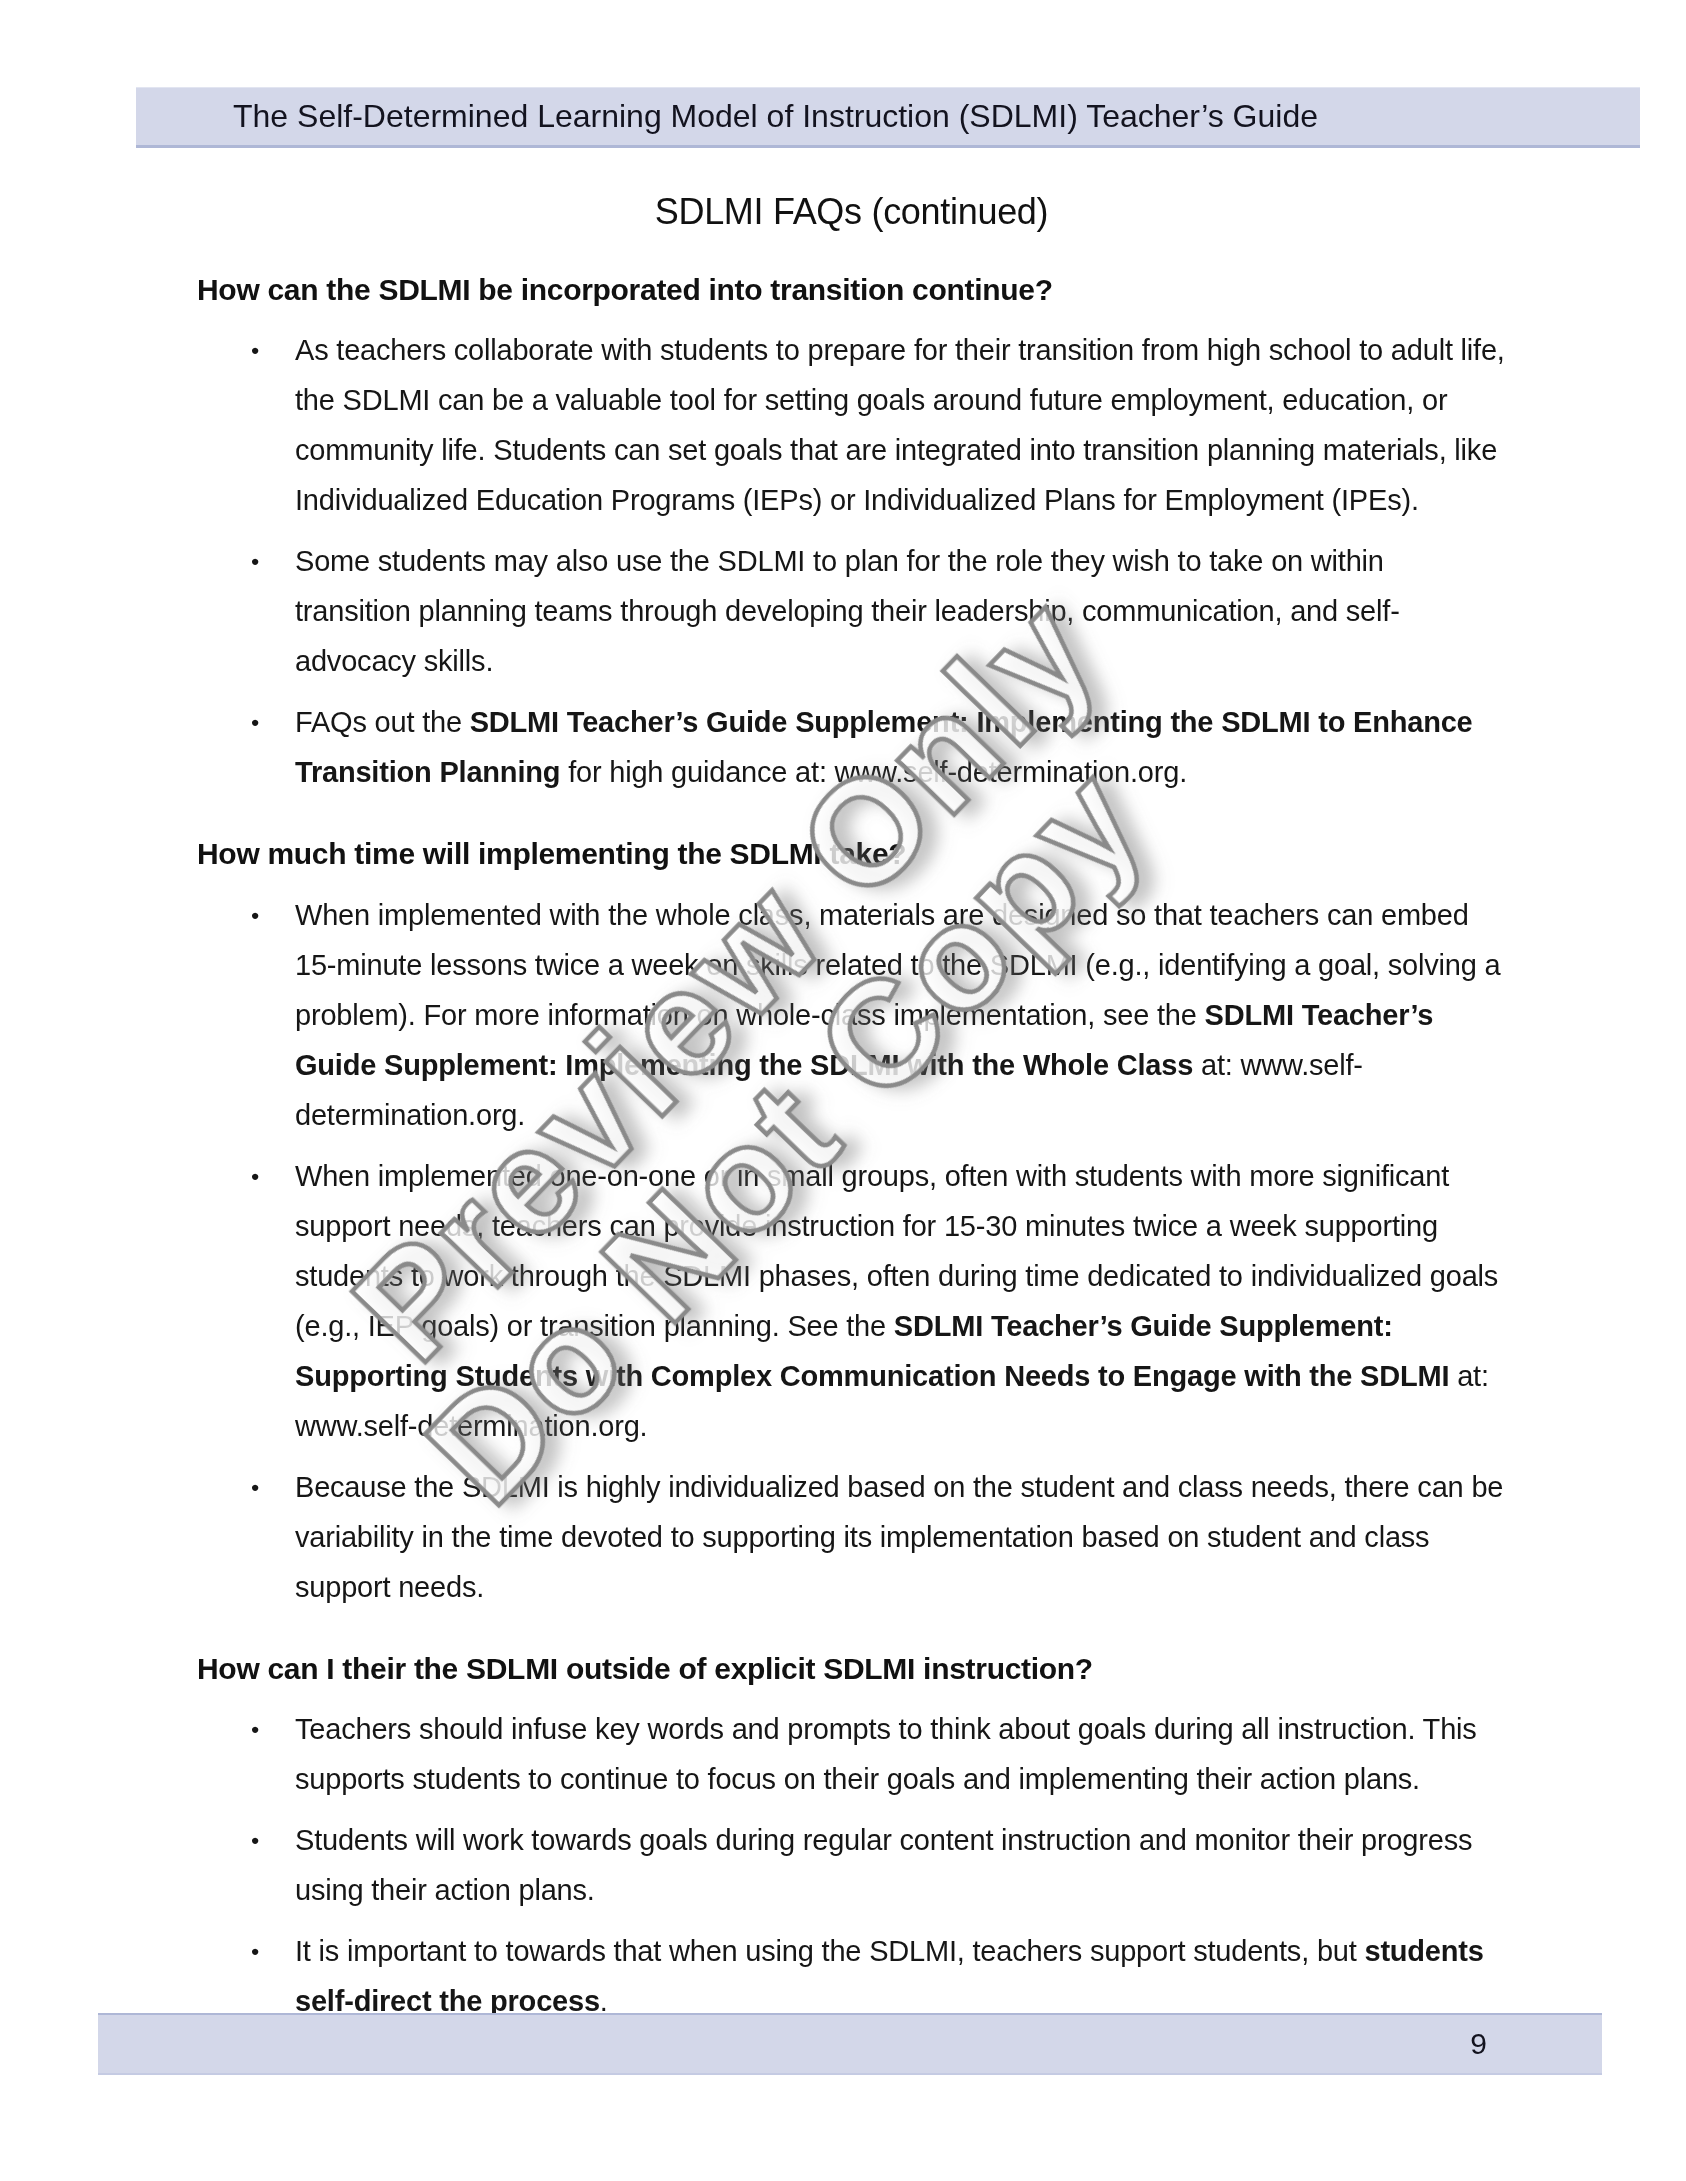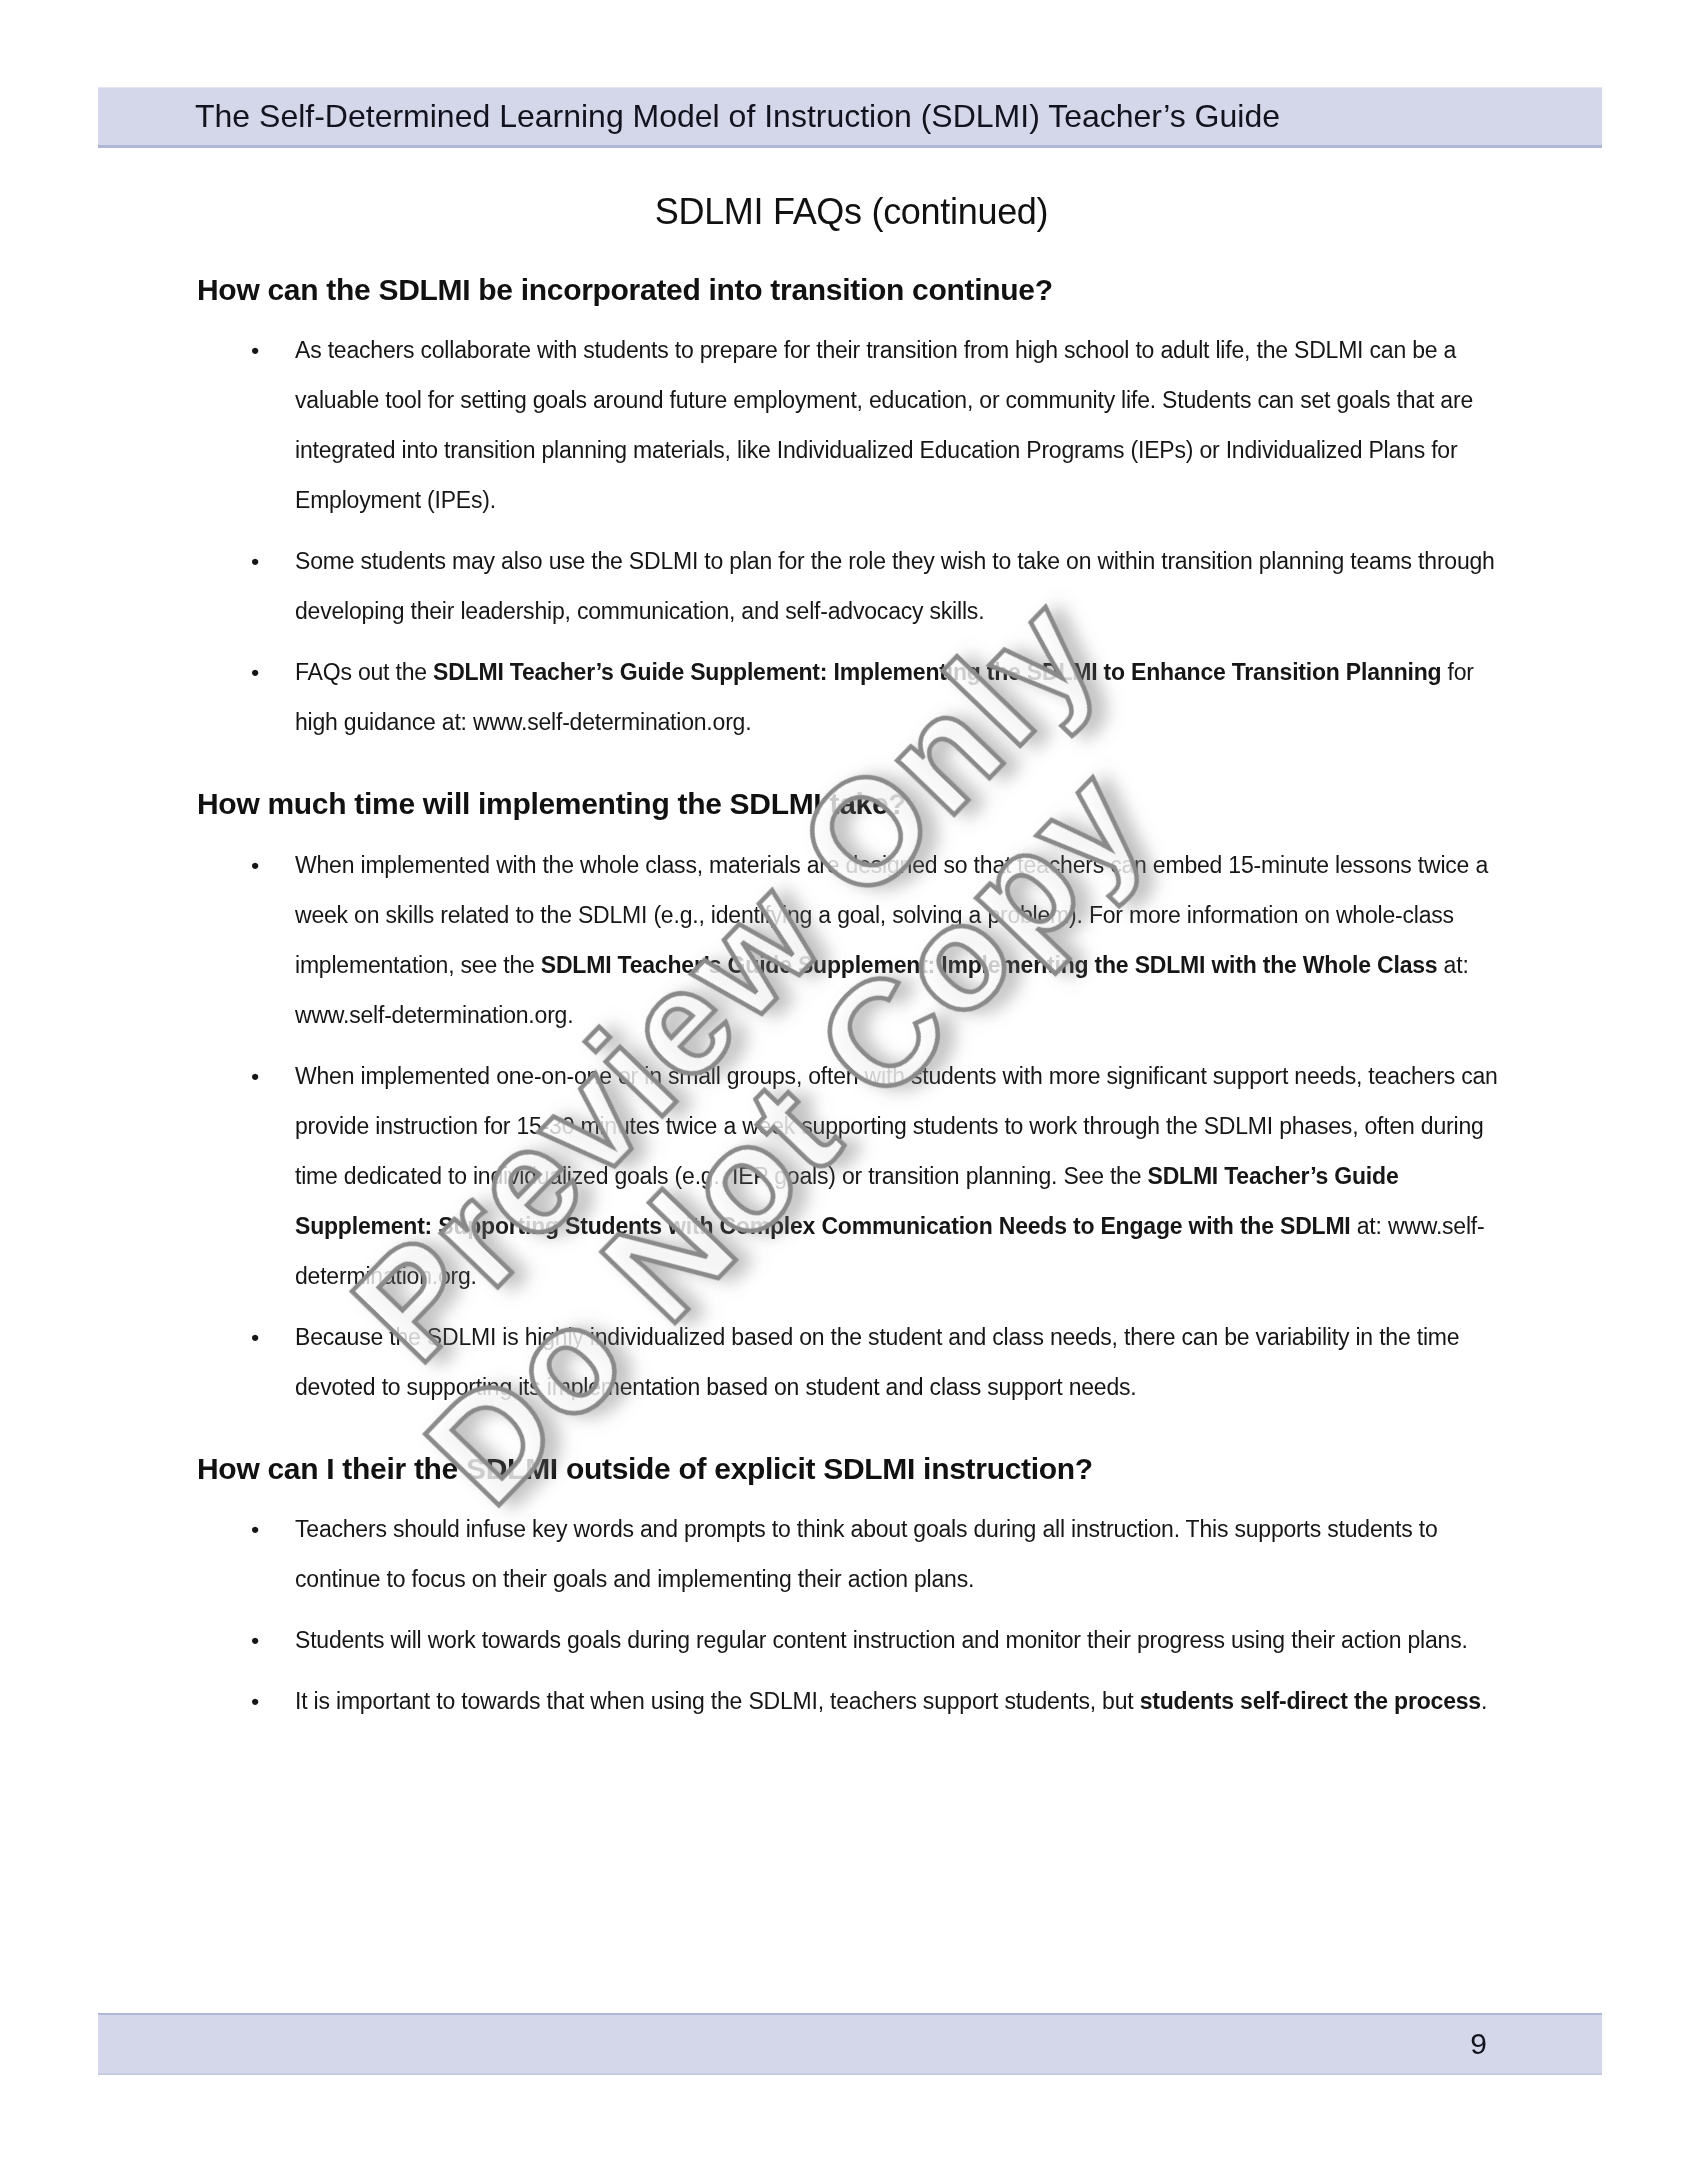--- a/index.html
+++ b/index.html
@@ -25,20 +25,21 @@
     align-items: center;
   }
   .header-bar {
     top: 87px;
     height: 61px;
     border-bottom: 3.7px solid var(--bar-border, #aeb7d6);
     border-top: 1.8px solid #e2e5f1;
     padding-left: 97px;
     font-size: 32px;
     color: #13131f;
+    margin-left: 38px;
   }
   .footer-bar {
     top: 2013px;
     height: 62px;
     border-top: 2.8px solid var(--bar-border, #aeb7d6);
     border-bottom: 2.8px solid #c5cbe3;
     justify-content: flex-end;
     padding-right: 115px;
     font-size: 30px;
     color: #13131f;
@@ -65,21 +66,21 @@
     color: #111111;
   }
   ul {
     margin: 0 0 5.5px 0;
     padding: 0 0 0 52px;
     list-style: none;
   }
   li {
     position: relative;
     padding-left: 46px;
-    font-size: 23px;
+    font-size: 29px;
     line-height: 50px;
     margin-bottom: 11px;
     letter-spacing: -0.2px;
     color: #161616;
   }
   li::before {
     content: "\25CF";
     position: absolute;
     left: 1.8px;
     top: 0;

